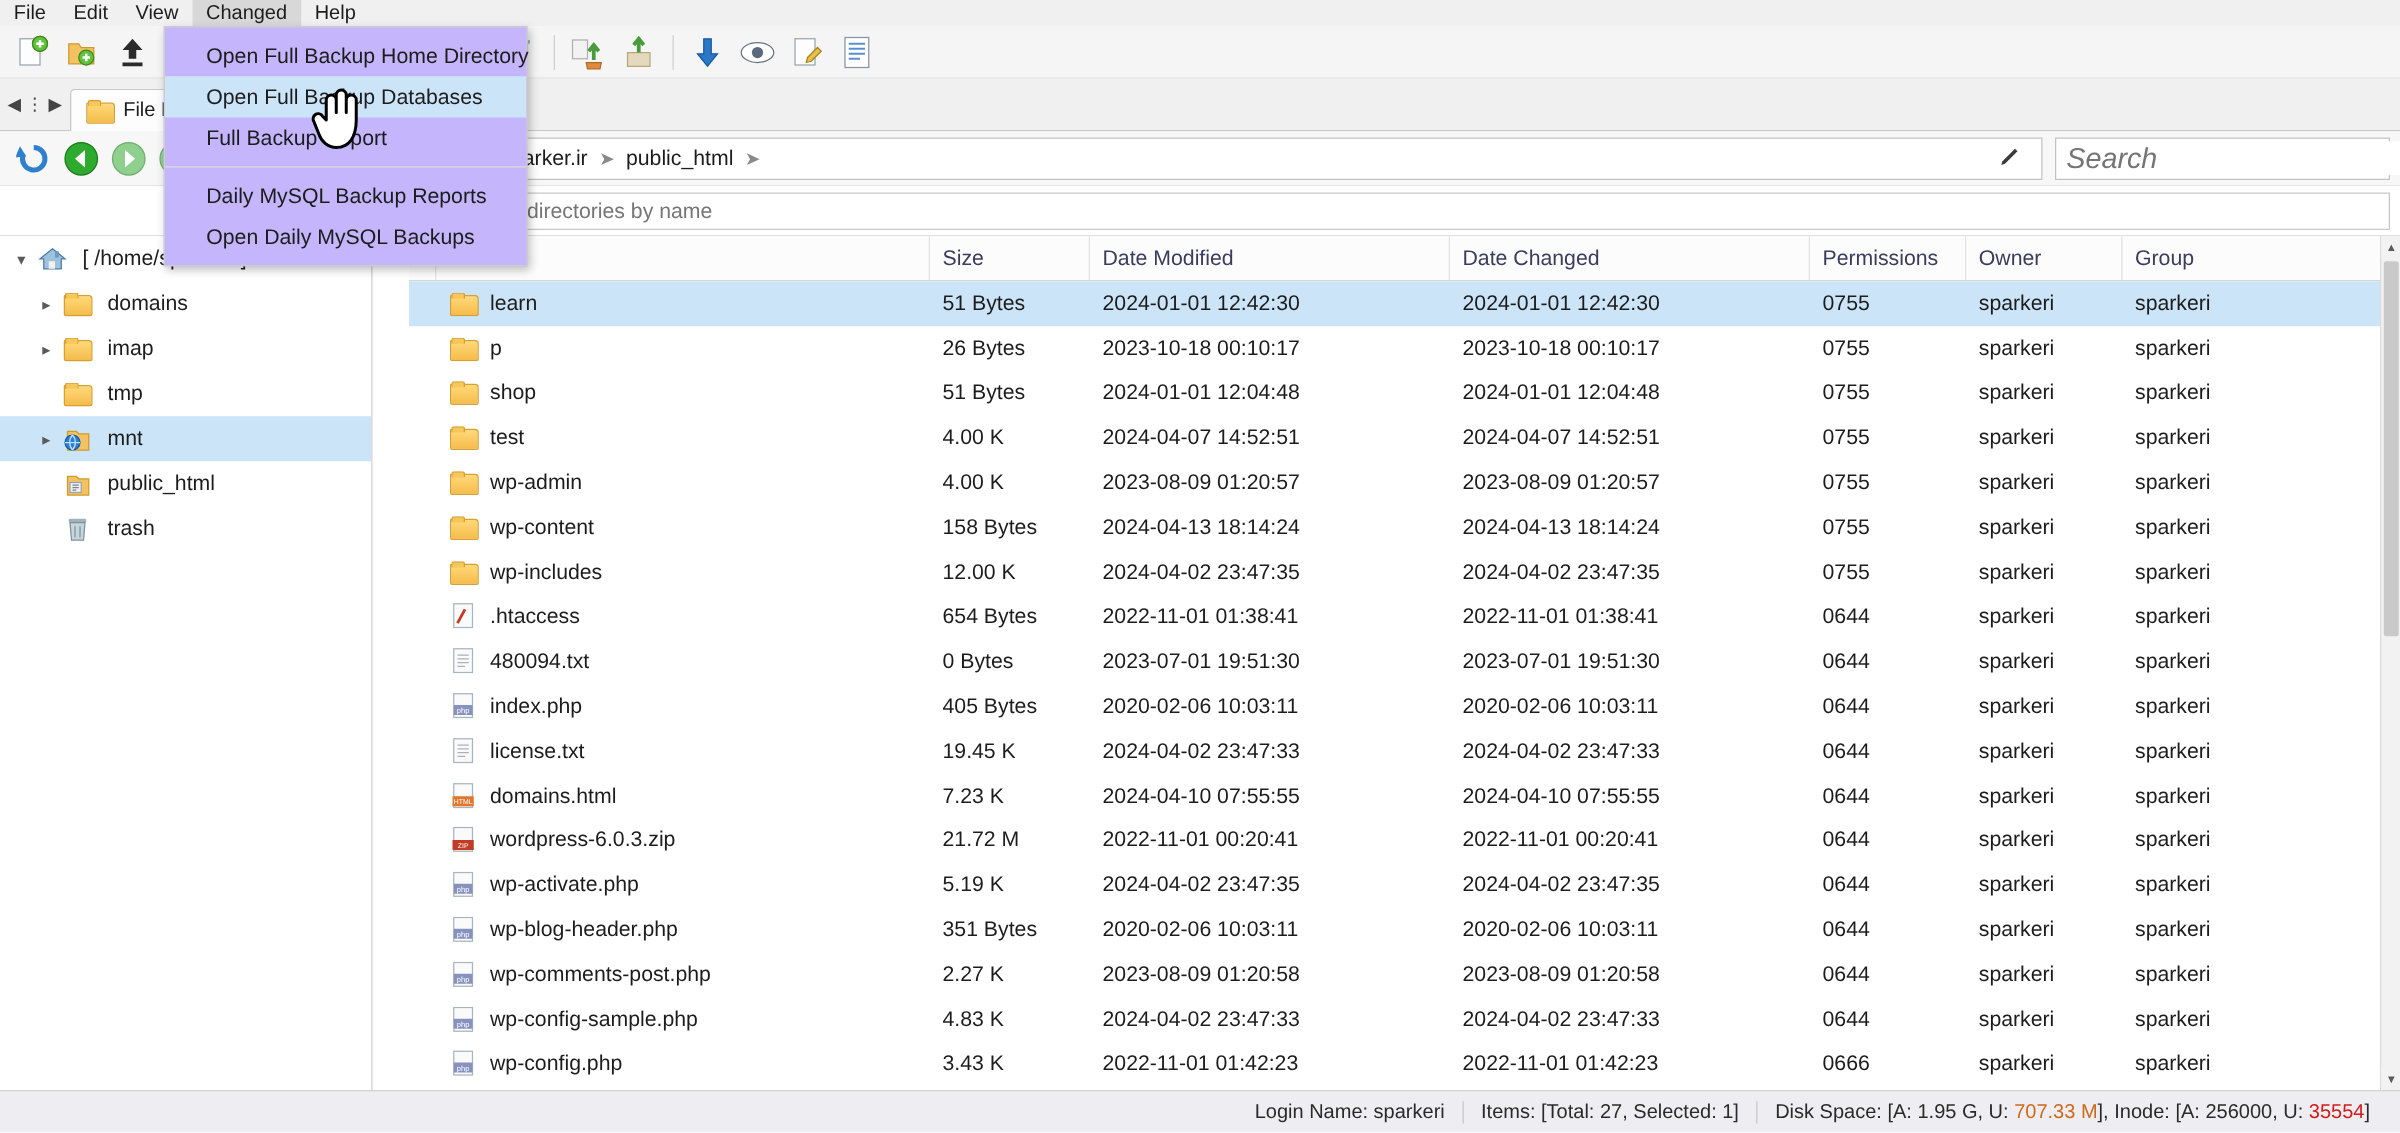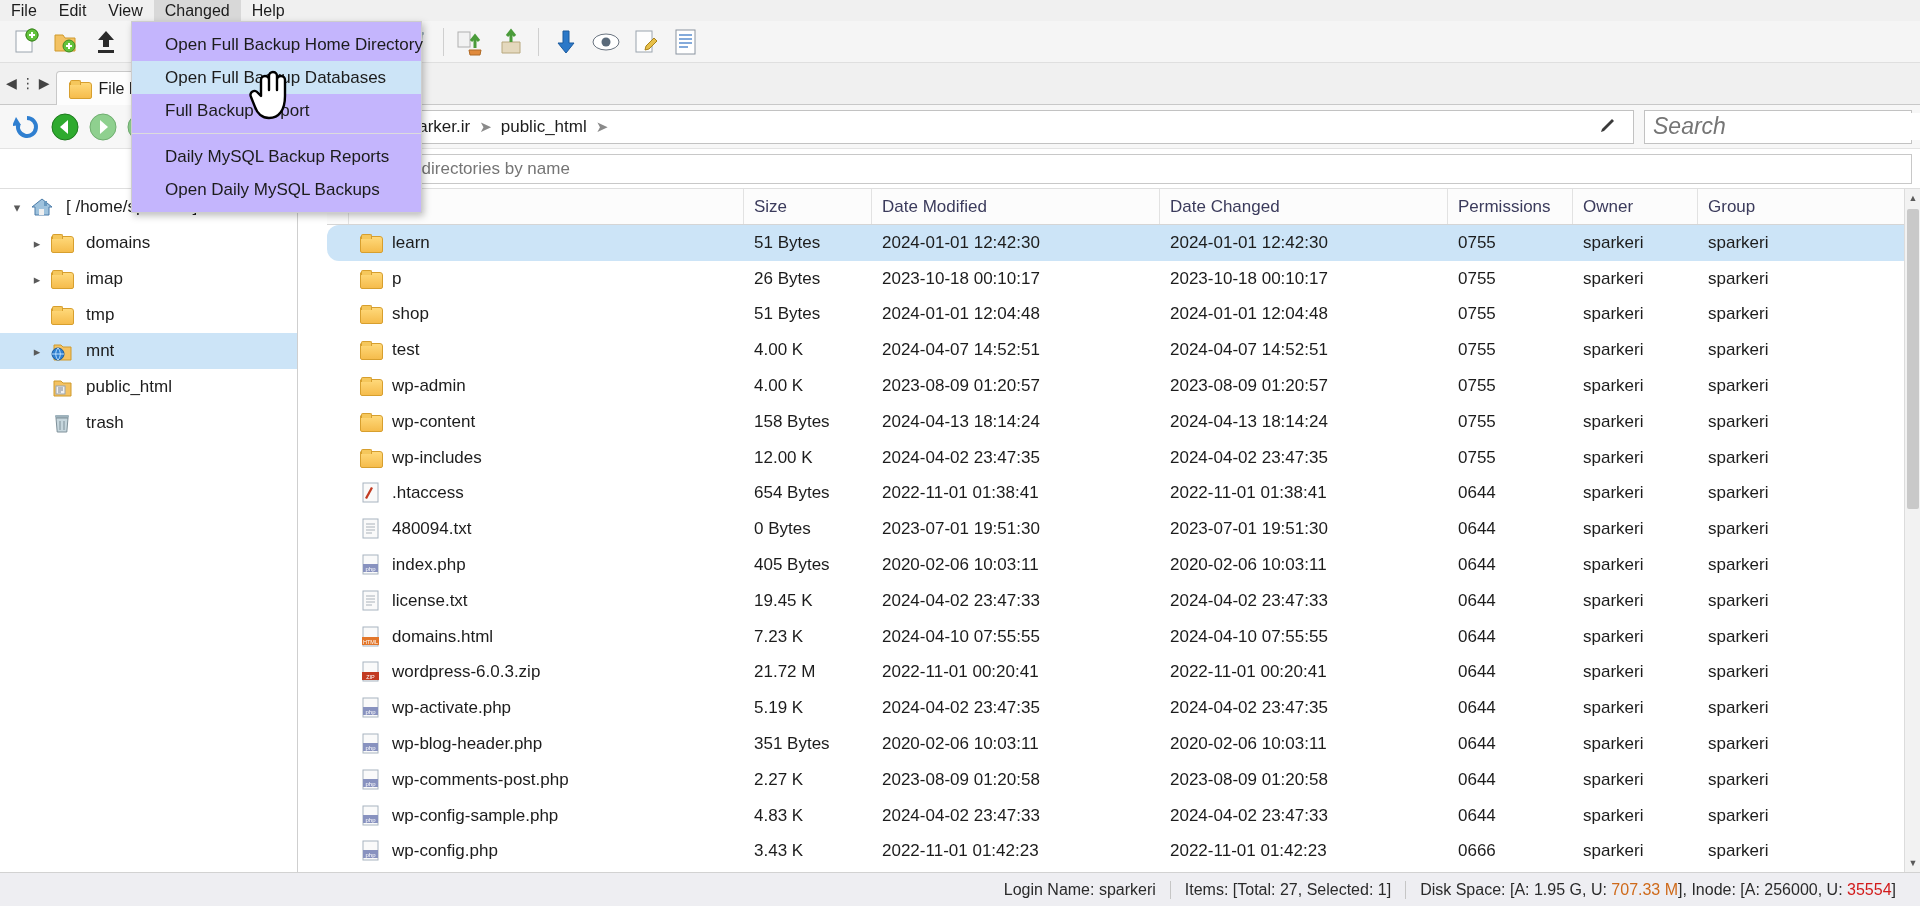--- a/index.html
+++ b/index.html
@@ -131,21 +131,20 @@
     color: #3b3b5c; font-size: 17px;
   }
   .fl-header .cell {
     display: flex; align-items: center; padding-left: 10px;
     border-right: 1px solid #e2e2e2;
   }
   .fl-rows { position: absolute; top: 36px; left: 0; right: 0; bottom: 0; overflow: hidden; }
   .fl-row {
     display: flex; height: 35.8px; align-items: center; font-size: 17px;
     cursor: default;
-    border-radius: 12px;
   }
   .fl-row.sel { background: #cce4f7; }
   .fl-row .cell { display: flex; align-items: center; padding-left: 10px; overflow: hidden; white-space: nowrap; }
   .c-grip  { flex: 0 0 22px; }
   .c-name  { flex: 0 0 395px; }
   .c-size  { flex: 0 0 128px; }
   .c-dm    { flex: 0 0 288px; }
   .c-dc    { flex: 0 0 288px; }
   .c-perm  { flex: 0 0 125px; }
   .c-owner { flex: 0 0 125px; }

